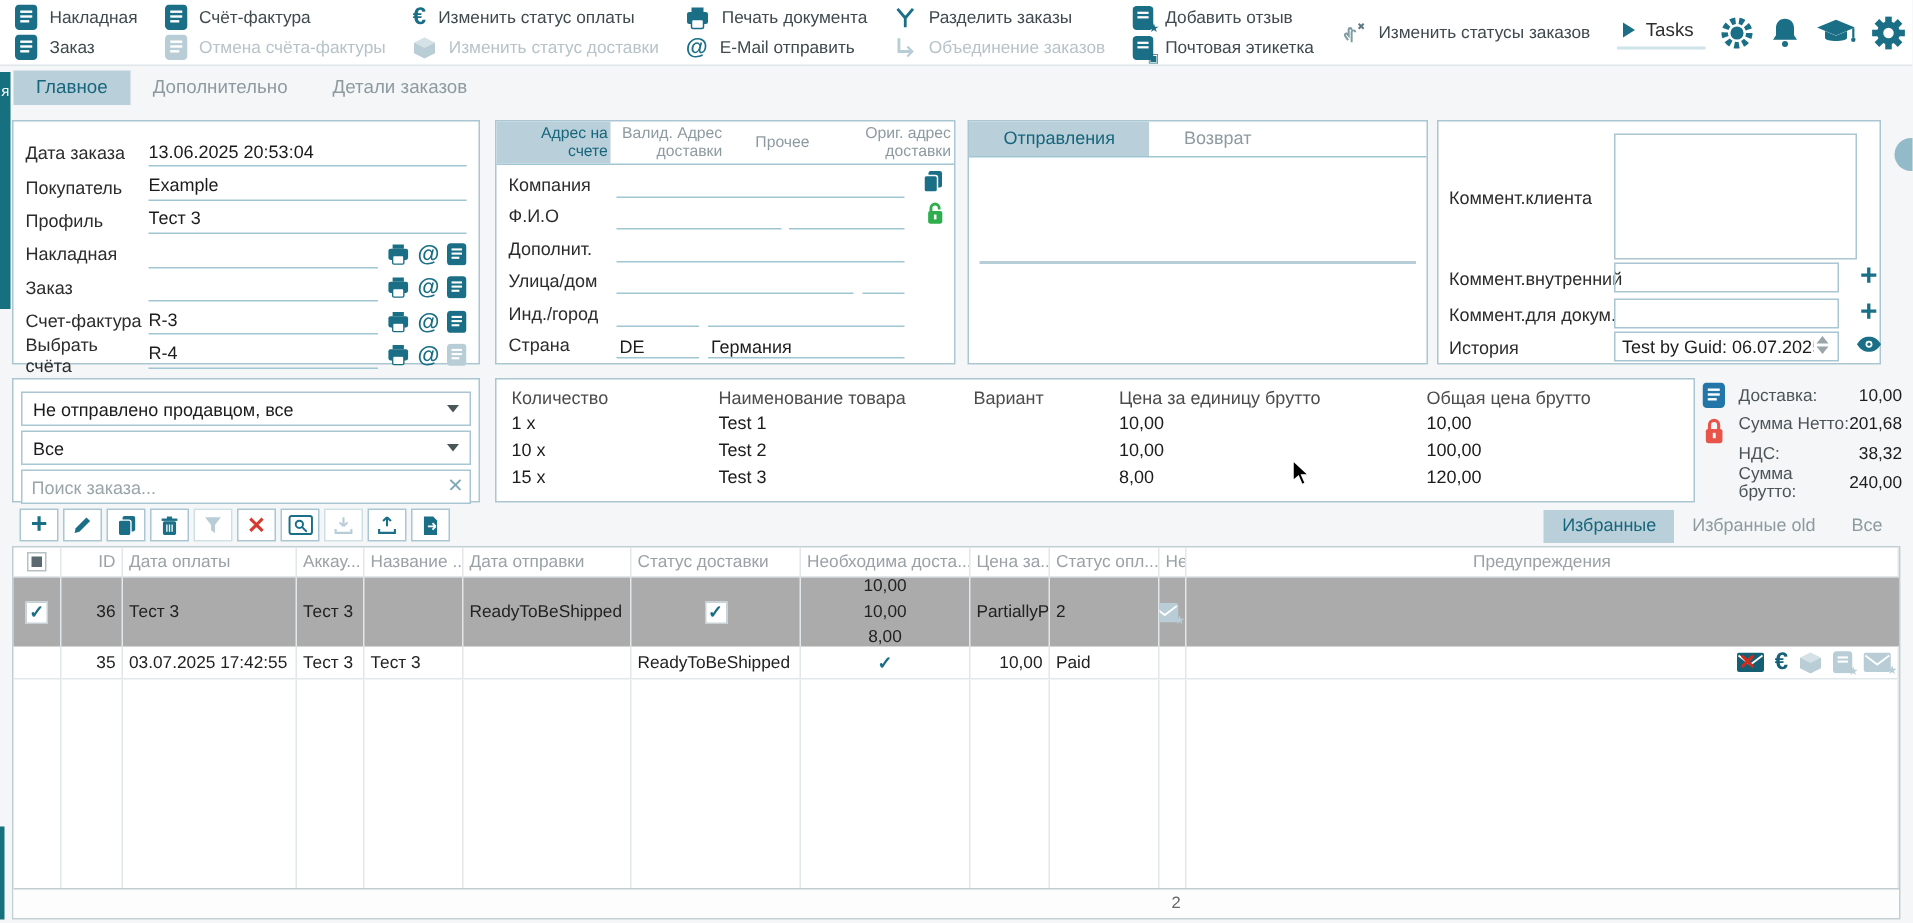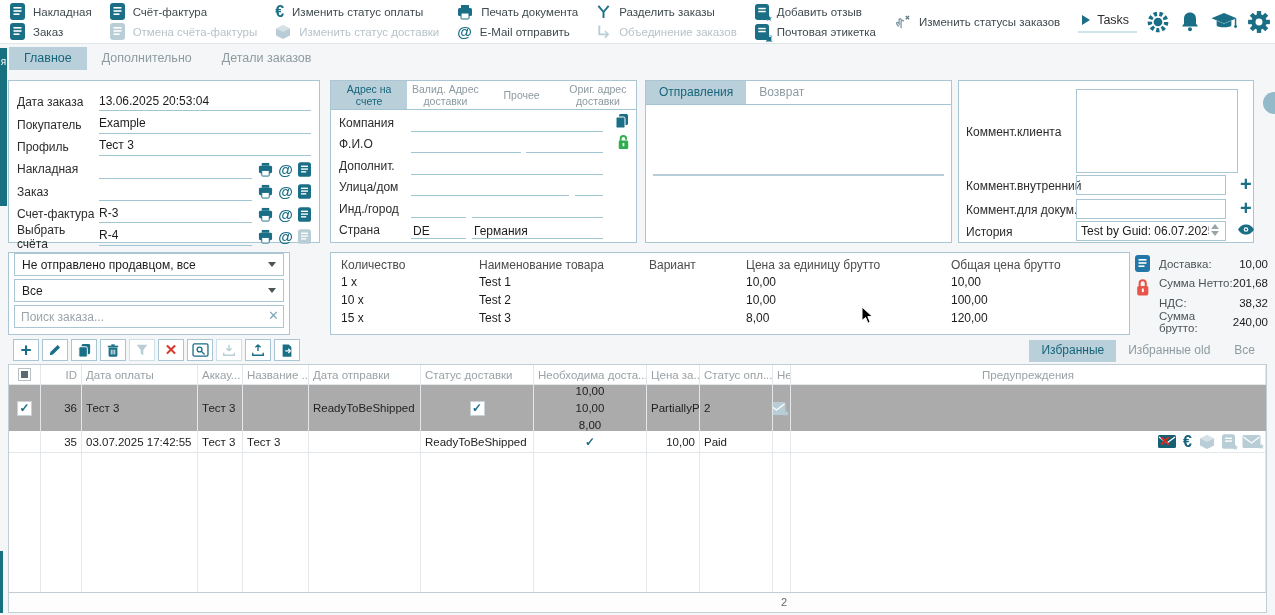--- a/index.html
+++ b/index.html
@@ -49,48 +49,48 @@
   .p-ship{left:645px;top:80px;width:307px;height:163px}
   .p-comm{left:958px;top:80px;width:296px;height:163px}
 
   .frow{display:flex;align-items:center;height:22.4px;padding:0 8px;font-size:12px}
   .flabel{width:82px;color:#2c2c2c;flex:0 0 auto}
   .fval{flex:1;align-self:stretch;display:flex;align-items:center;border-bottom:1px solid var(--line);
     color:#1c1c1c;min-width:0;margin-bottom:2px}
   .ficons{display:flex;align-items:center;gap:5px;margin-left:6px}
 
   .addr-tabs{display:flex;height:29px;border-bottom:1px solid var(--line);font-size:10.5px;
-    color:#8d9ba1;text-align:center}
+    color:#8d9ba1;text-align:right}
   .addr-tab{flex:1;display:flex;align-items:center;justify-content:center;line-height:1.15;padding:0 2px;cursor:default}
   .addr-tab.active{background:var(--tab-bg);color:#17657c}
   .arow{display:flex;align-items:flex-end;height:21.5px;padding:0 8px;font-size:12px}
   .alabel{width:72px;color:#2c2c2c;flex:0 0 auto;padding-bottom:2px}
   .aseg{border-bottom:1px solid var(--line);height:16px;display:flex;align-items:center;color:#1c1c1c;padding:0 2px}
   .addr-float{position:absolute;right:6px}
 
   .ship-tabs{display:flex;height:24px;border-bottom:1px solid var(--line);font-size:12px;color:#8d9ba1}
-  .ship-tab{padding:4px 13px;cursor:default}
+  .ship-tab{padding:4px 23px;cursor:default}
   .ship-tab.active{background:var(--tab-bg);color:#17657c}
   .ship-divider{position:absolute;left:7px;right:7px;top:93px;border-top:2px solid #b7cdd8}
 
   .crow-label{position:absolute;left:7px;font-size:12px;color:#2c2c2c}
   .cbox{position:absolute;border:1px solid var(--border);background:#fff}
   .cplus{position:absolute;color:var(--accent);font-size:20px;font-weight:bold;line-height:16px;cursor:default}
   .spin{position:absolute;right:3px;top:3px;display:flex;flex-direction:column;gap:2px}
   .spin i{width:0;height:0;border-left:4px solid transparent;border-right:4px solid transparent}
   .spin .up{border-bottom:5px solid #9aa5aa}
   .spin .dn{border-top:5px solid #9aa5aa}
   .hist-input{position:absolute;left:117px;top:140px;width:150px;height:20px;border:1px solid var(--border);
     font-family:"Liberation Sans",sans-serif;font-size:12px;padding:0 16px 0 4px;color:#1c1c1c}
   .comm-input{border:1px solid var(--border);position:absolute;left:117px;width:150px;height:20px}
 
   .edge-circle{position:absolute;left:1263px;top:92px;width:22px;height:22px;border-radius:50%;background:#93bac8}
 
   
-  .p-filter{left:8px;top:252px;width:282px;height:83px;padding:0 5px}
+  .p-filter{left:8px;top:252px;width:312px;height:83px;padding:8px 5px}
   .dd{display:flex;align-items:center;justify-content:space-between;border:1px solid var(--border);
     height:23px;padding:0 7px;font-size:12px;color:#1c1c1c;background:#fff;margin-bottom:3px;cursor:default}
   .caret{width:0;height:0;border-left:4px solid transparent;border-right:4px solid transparent;border-top:5px solid #4a5559}
   .srow{display:flex;gap:4px}
   .search-wrap{position:relative;flex:1}
   .search-input{width:100%;height:23px;border:1px solid var(--border);font-family:"Liberation Sans",sans-serif;
     font-size:12px;padding:0 22px 0 6px;color:#1c1c1c}
   .search-input::placeholder{color:#9aa5aa}
   .search-x{position:absolute;right:5px;top:3px;color:#7fa9b8;font-size:13px;cursor:default}
   .dd.select{width:138px;flex:0 0 auto;margin-bottom:0}

